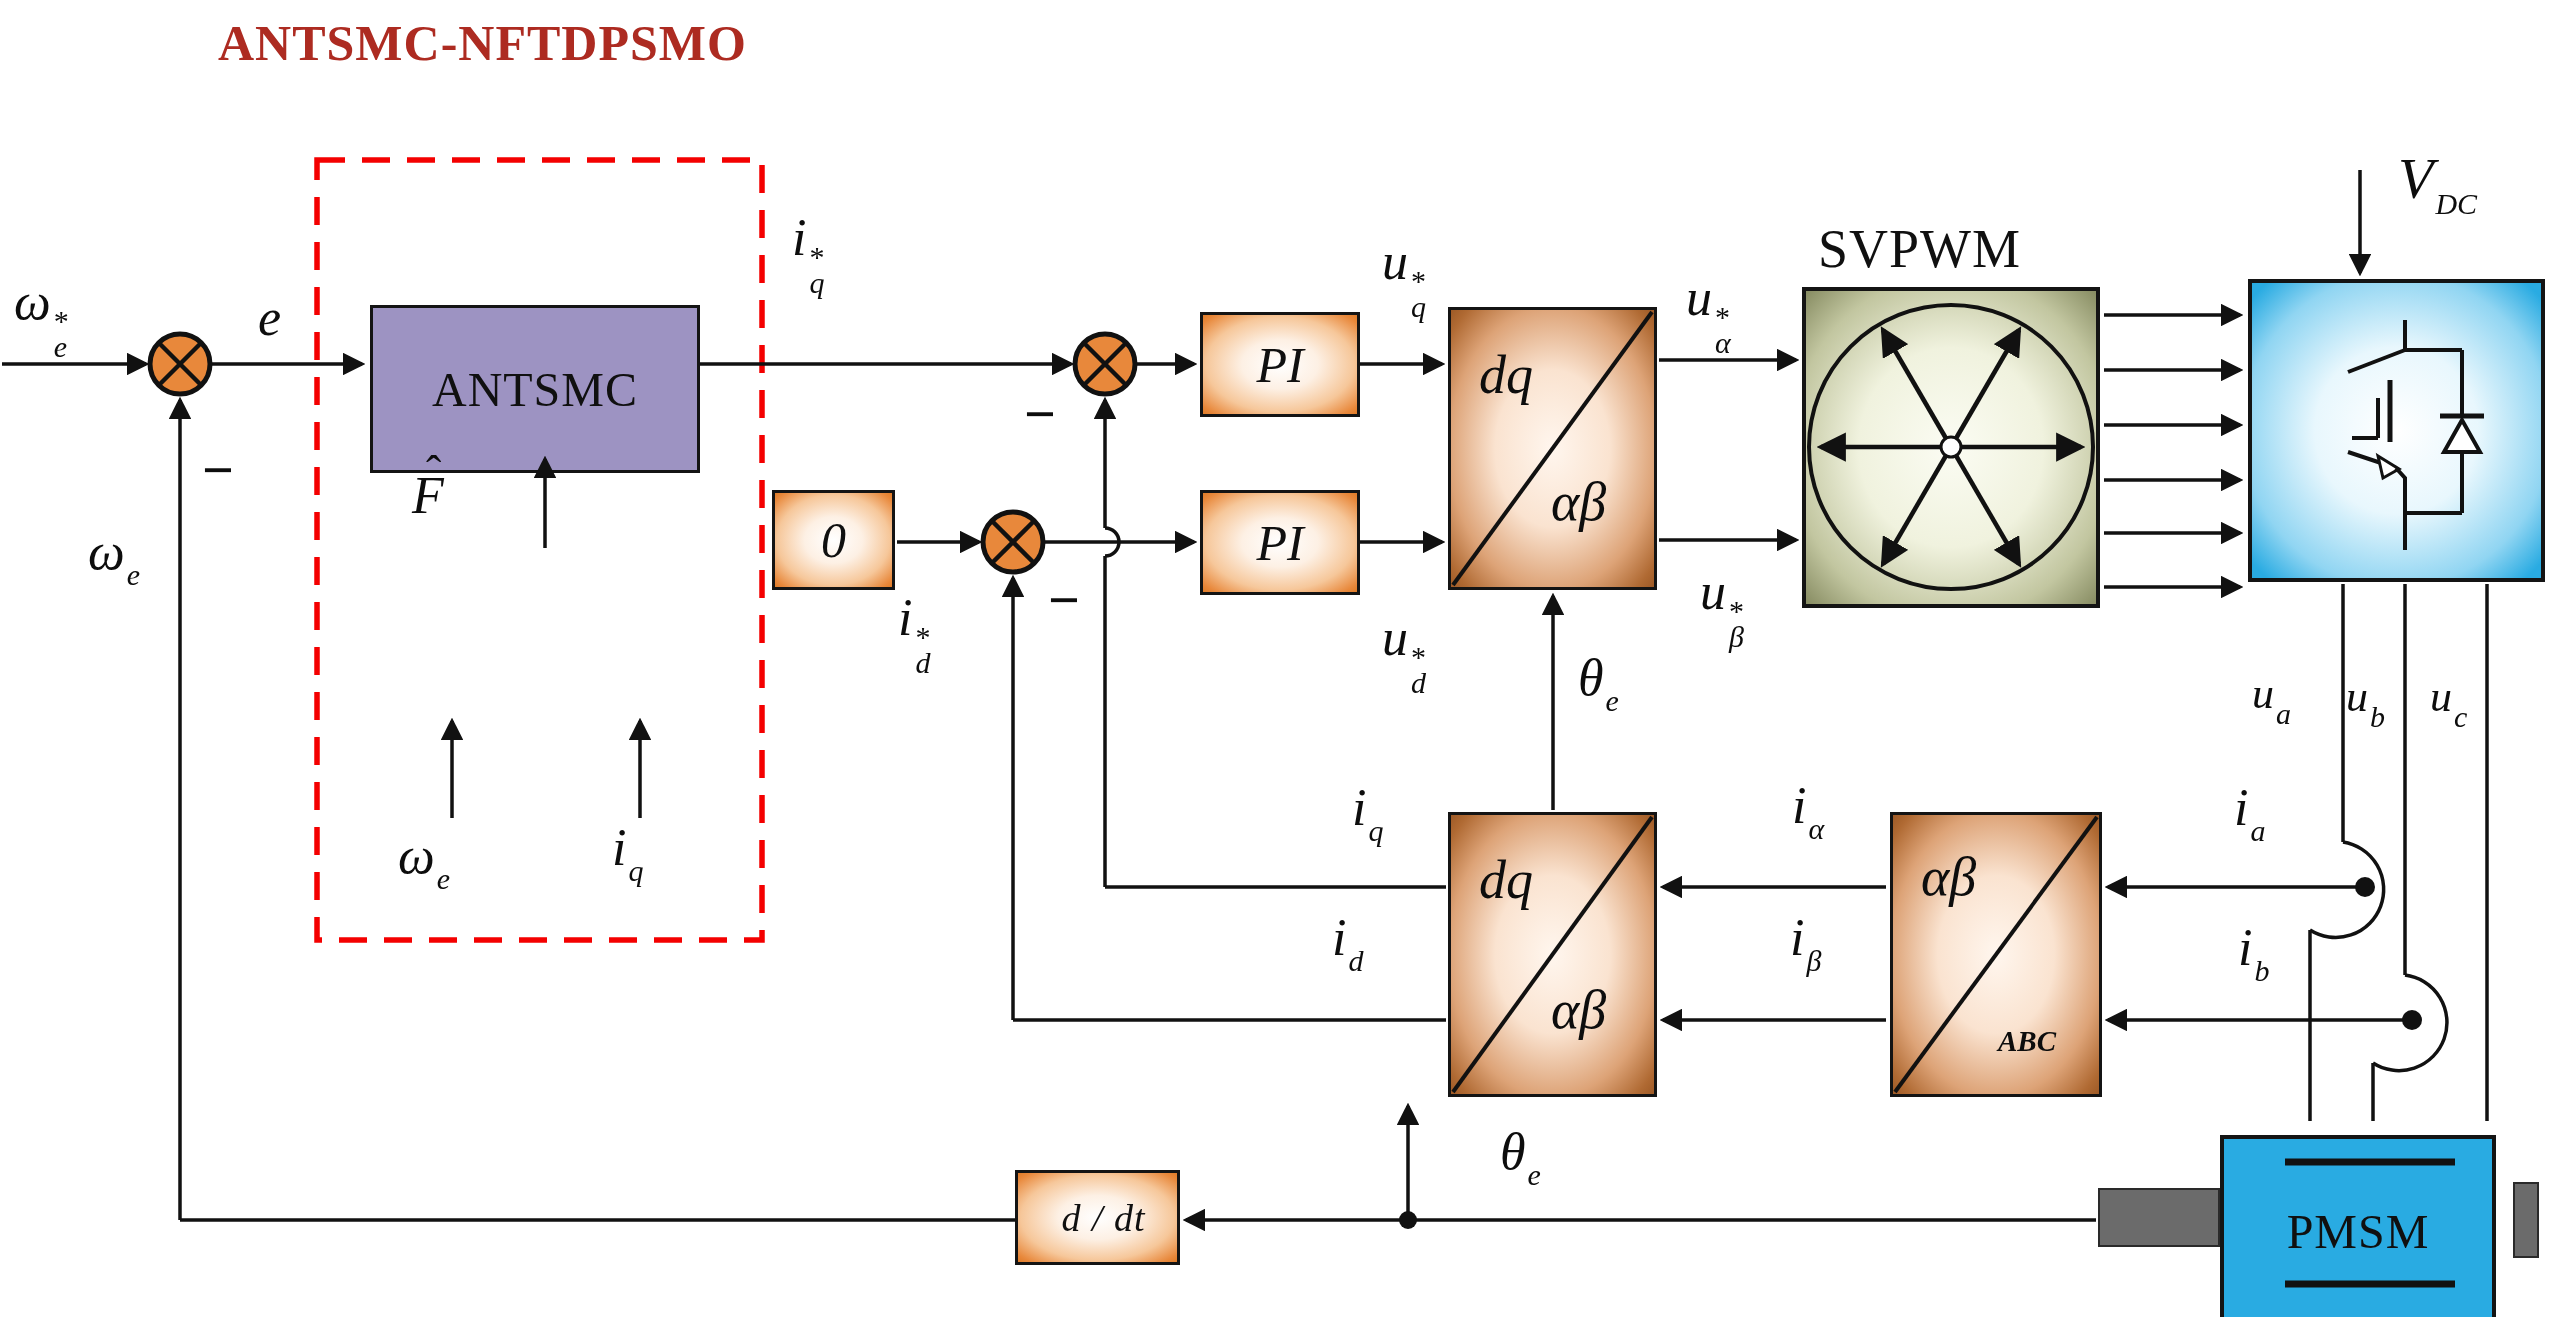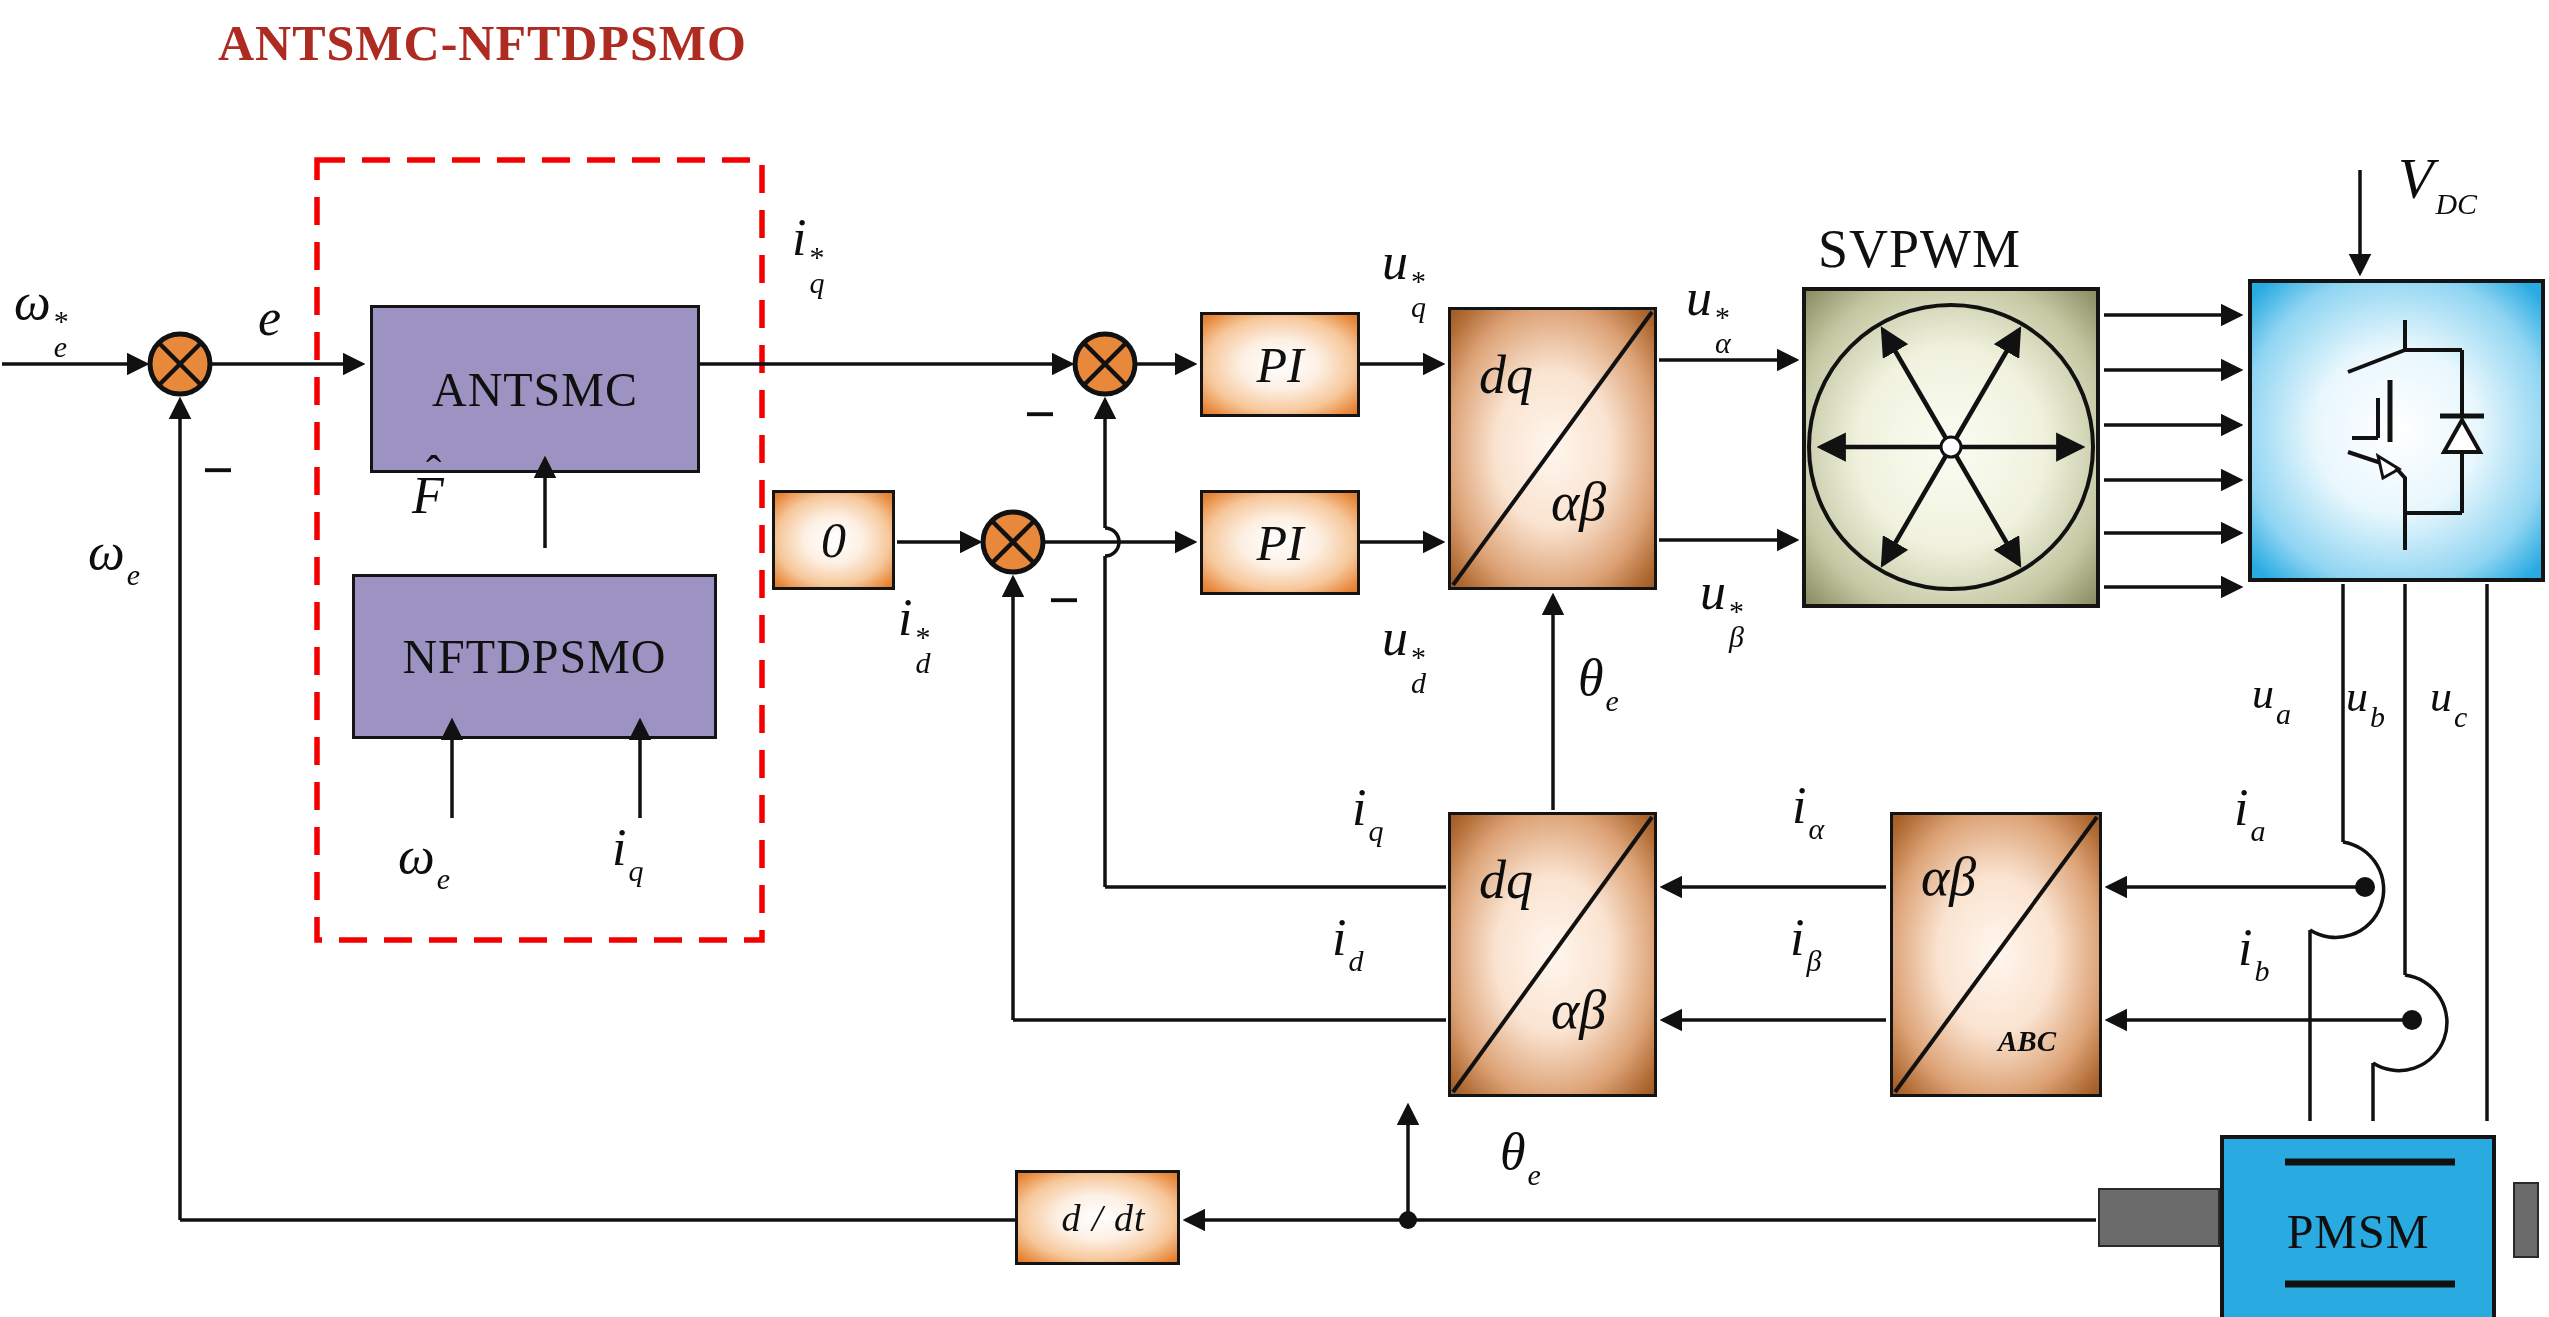--- a/index.html
+++ b/index.html
@@ -34,23 +34,20 @@
 </style>
 </head>
 <body>
 
 <div id="stage">
 
   <div class="block purple cflex" style="left:370px;top:281px;width:330px;height:168px;">
     <span class="blabel">ANTSMC</span>
   </div>
 
-  <div class="block purple cflex" style="left:352px;top:550px;width:365px;height:165px;">
-    <span class="blabel">NFTDPSMO</span>
-  </div>
 
   <div class="block frame-orange cflex" style="left:772px;top:490px;width:123px;height:100px;">
     <span class="blabel-sm">0</span>
   </div>
 
   <div class="block frame-orange cflex" style="left:1200px;top:312px;width:160px;height:105px;">
     <span class="blabel-sm">PI</span>
   </div>
 
   <div class="block frame-orange cflex" style="left:1200px;top:490px;width:160px;height:105px;">

